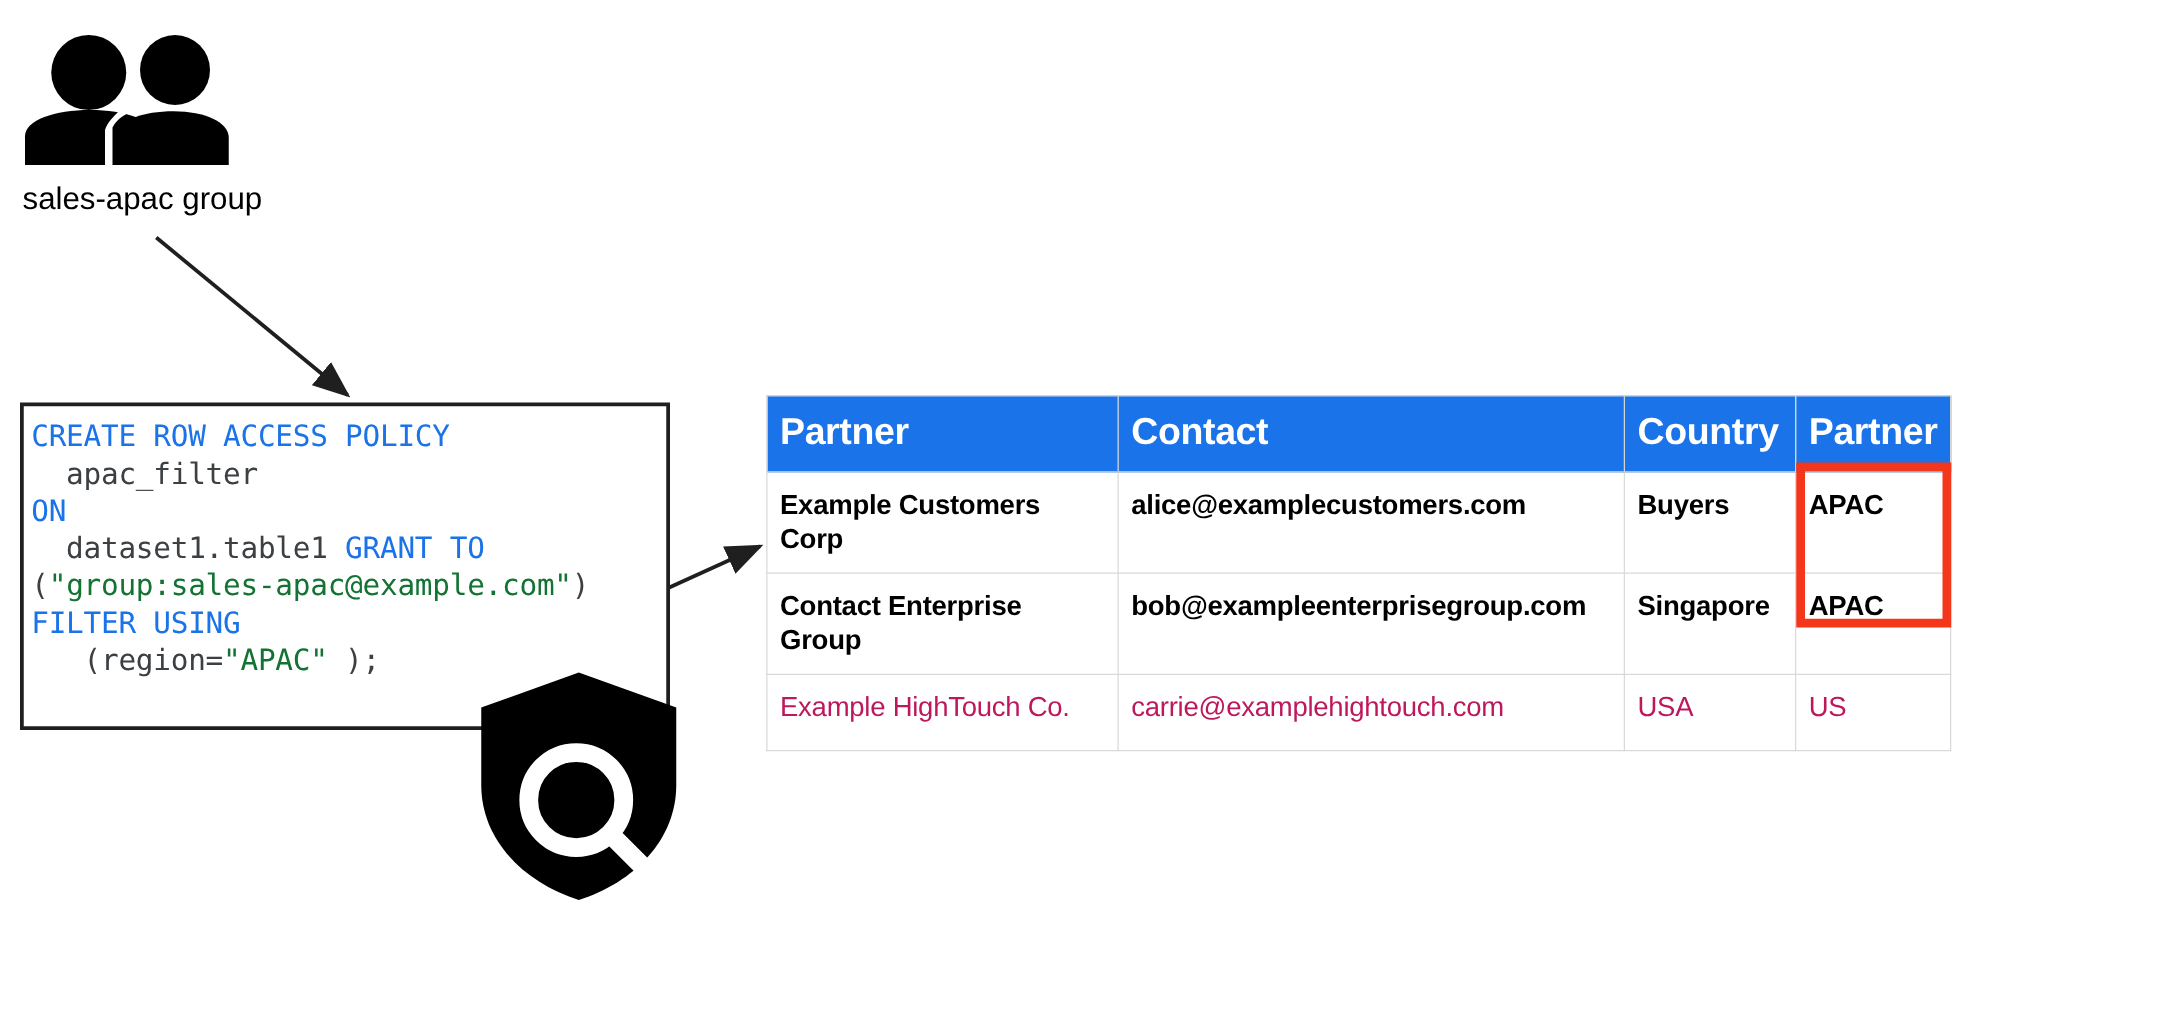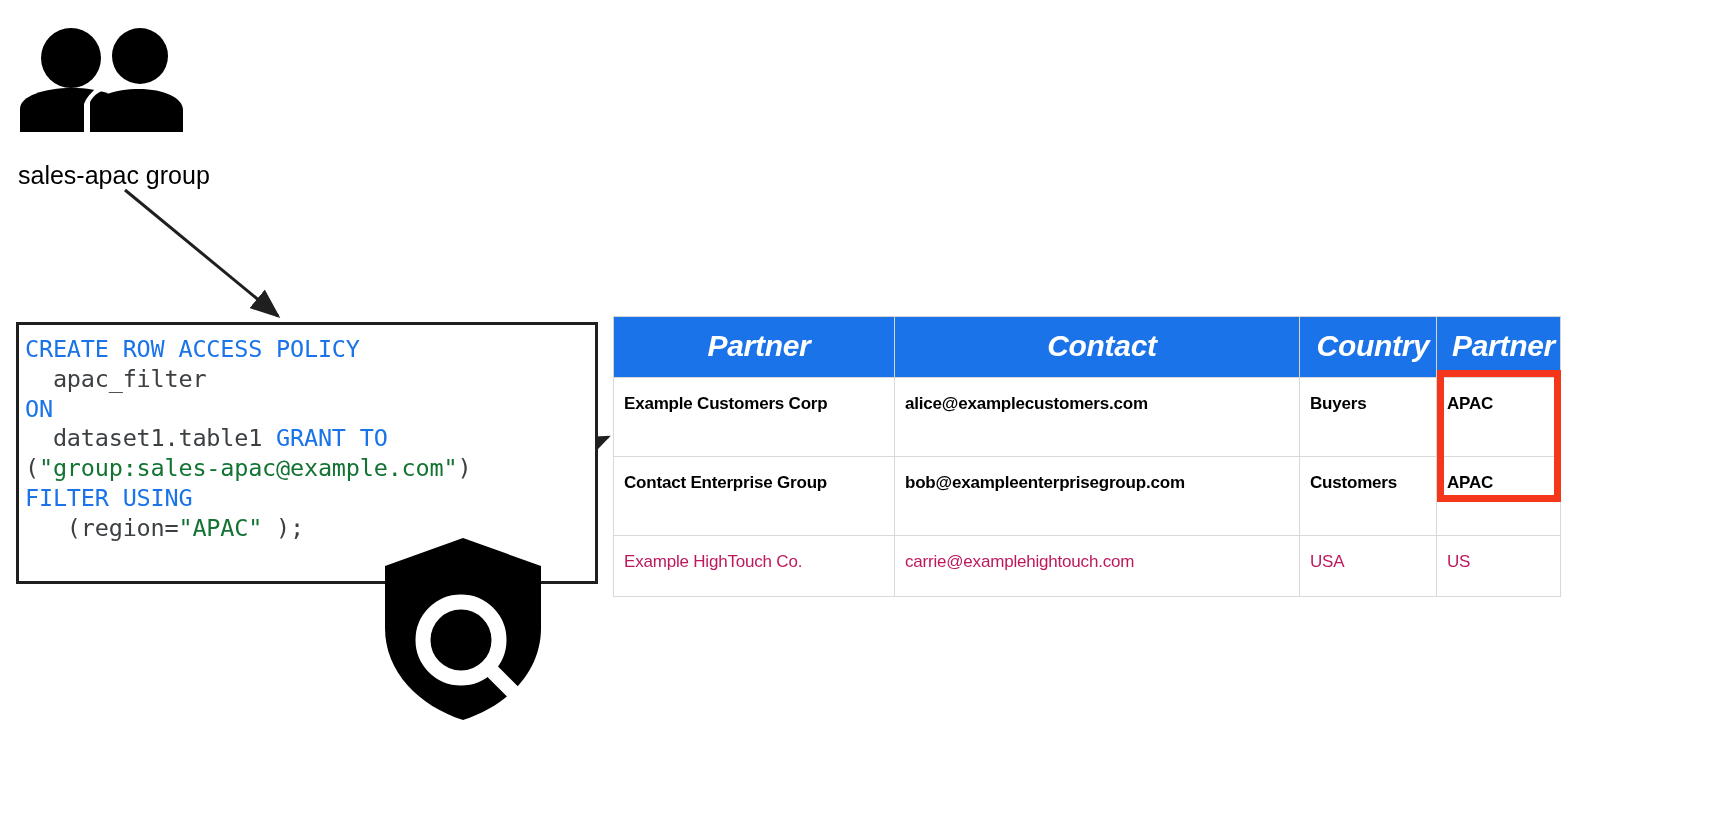--- a/index.html
+++ b/index.html
@@ -41,34 +41,34 @@
     top: 24px;
     width: 260px;
     z-index: 3;
   }
   #group-icon-wrap {
     width: 176px;
     height: 110px;
     position: relative;
   }
   #group-label {
-    margin-top: 26px;
+    margin-top: 10px;
     font-size: 25px;
     line-height: 30px;
     color: #000000;
     white-space: nowrap;
     letter-spacing: 0px;
   }
 
   
   #code-box {
     position: absolute;
     left: 16px;
     top: 322px;
-    width: 582px;
+    width: 520px;
     height: 262px;
     border: 3px solid #1f1f1f;
     background: #ffffff;
     box-sizing: border-box;
     z-index: 3;
   }
   #code-text {
     font-family: "DejaVu Sans Mono", "Liberation Mono", monospace;
     font-size: 23.5px;
     line-height: 29.8px;
@@ -102,31 +102,30 @@
     border-collapse: collapse;
     table-layout: fixed;
     width: 947px;
     background: #ffffff;
   }
   table#partner-table th {
     background: #1a73e8;
     color: #ffffff;
     font-size: 30px;
     font-weight: bold;
-    text-align: center;
+    text-align: left;
     padding: 10px 0 12px 10px;
     border: 1px solid #d4d4d4;
     border-bottom: none;
     height: 38px;
     vertical-align: middle;
     letter-spacing: -0.3px;
-    font-style: italic;
   }
   table#partner-table td {
-    font-size: 17px;
+    font-size: 22px;
     padding: 12px 8px 14px 10px;
     border: 1px solid #d9d9d9;
     vertical-align: top;
     line-height: 27px;
     letter-spacing: -0.2px;
   }
   tr.row-active td {
     color: #000000;
     font-weight: bold;
   }
@@ -227,21 +226,21 @@
       <tbody>
         <tr class="row-active">
           <td>Example Customers Corp</td>
           <td>alice@examplecustomers.com</td>
           <td>Buyers</td>
           <td>APAC</td>
         </tr>
         <tr class="row-active">
           <td>Contact Enterprise Group</td>
           <td>bob@exampleenterprisegroup.com</td>
-          <td>Customers</td>
+          <td>Singapore</td>
           <td>APAC</td>
         </tr>
         <tr class="row-muted">
           <td>Example HighTouch Co.</td>
           <td>carrie@examplehightouch.com</td>
           <td>USA</td>
           <td>US</td>
         </tr>
       </tbody>
     </table>

